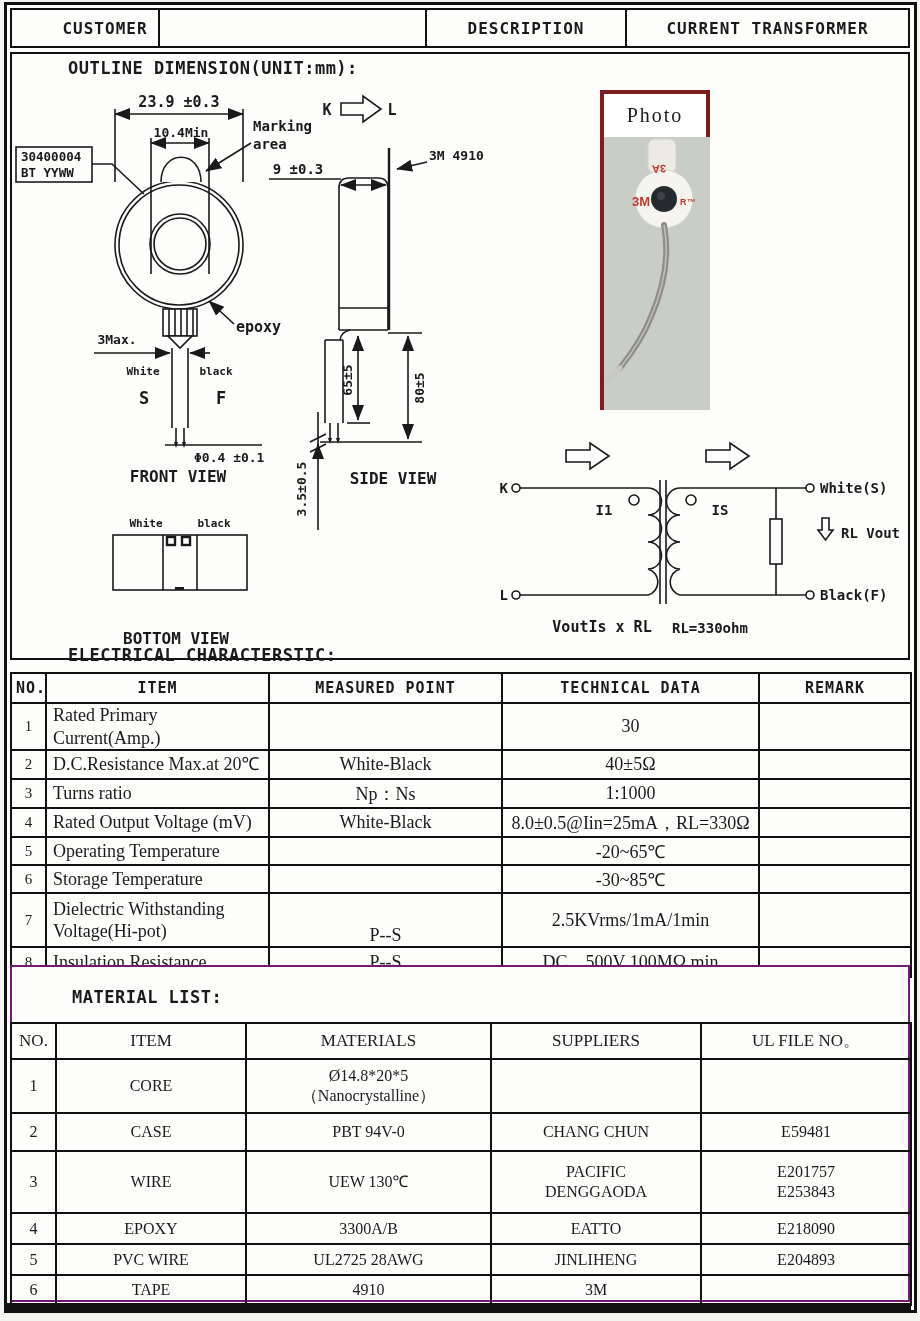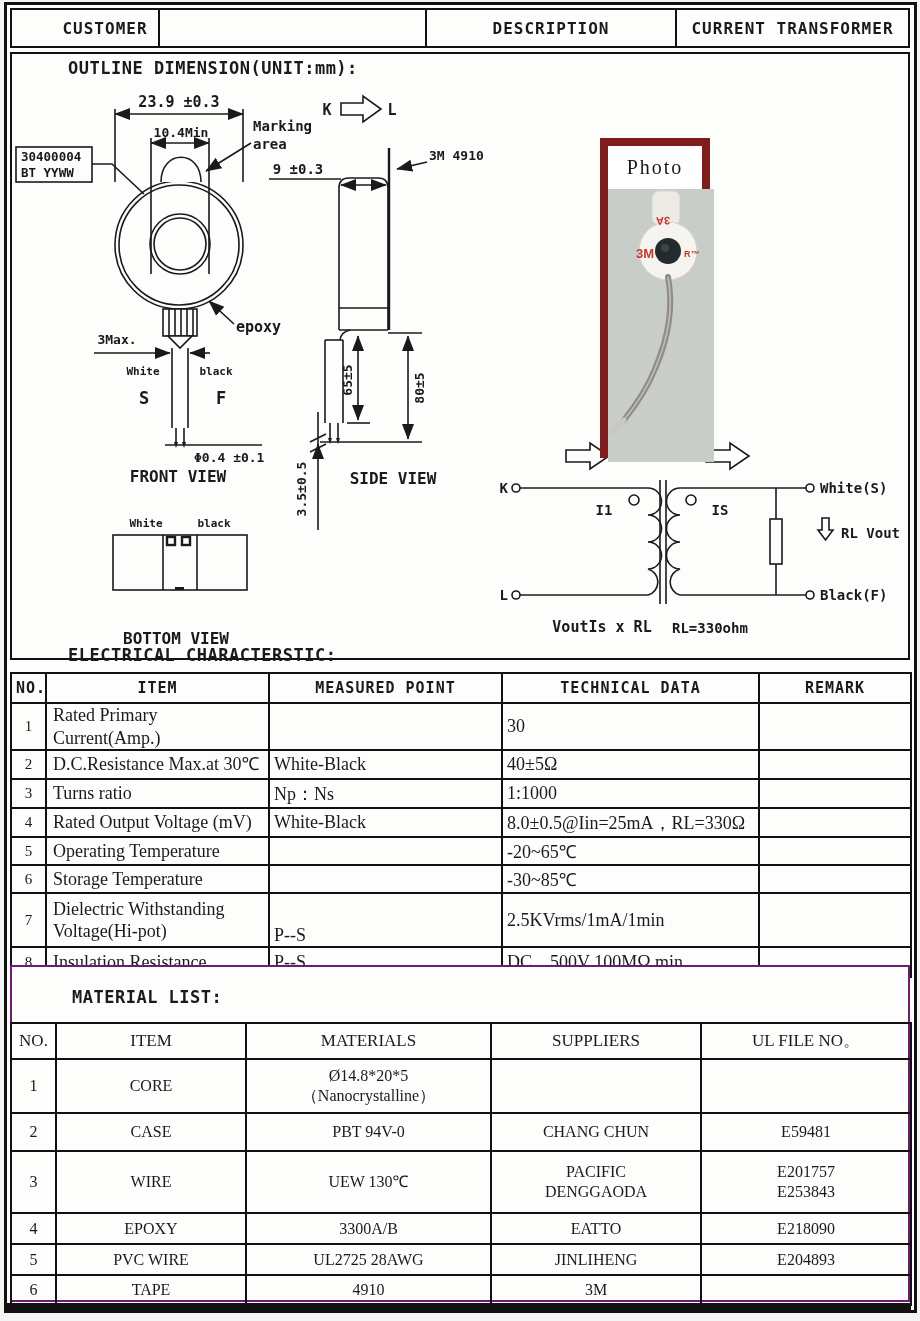--- a/index.html
+++ b/index.html
@@ -18,44 +18,44 @@
   .draw-svg{position:absolute;left:10px;top:52px;z-index:1;}
   
   .elec-title{position:absolute;left:28px;top:645px;font-size:17px;letter-spacing:.5px;z-index:4;}
   
   table{border-collapse:collapse;border-radius:29px;}
   .etable{position:absolute;left:10px;top:672px;width:900px;table-layout:fixed;}
   .etable td{border:2px solid #111;padding:0 4px;font-size:18px;overflow:hidden;}
   .etable .th{font-family:"DejaVu Sans Mono",monospace;font-weight:bold;font-size:15px;text-align:center;letter-spacing:1px;}
   .etable .no{text-align:center;font-size:15px;}
   .etable .item{text-align:left;padding-left:6px;line-height:1.25;}
-  .etable .ctr{text-align:left;}
+  .etable .ctr{text-align:center;}
   
   .mat-box{position:absolute;left:10px;top:965px;width:900px;height:337px;border:2px solid #701a75;box-sizing:border-box;background:#fdfdfc;}
   .mat-title{position:absolute;left:20px;top:20px;font-size:17px;letter-spacing:.5px;}
   .mtable{position:absolute;left:-2px;top:55px;width:900px;table-layout:fixed;}
   .mtable td{border:2px solid #111;padding:0 4px;font-size:16px;text-align:center;line-height:1.25;overflow:hidden;}
   .mtable .th{font-size:17px;}
   .line{display:block;}
   
-  .photo-box{position:absolute;left:600px;top:90px;width:110px;height:320px;border:8px solid #7f1d1d;box-sizing:border-box;background:#fff;z-index:2;margin-top:48px;}
+  .photo-box{position:absolute;left:600px;top:90px;width:110px;height:320px;border:4px solid #7f1d1d;box-sizing:border-box;background:#fff;z-index:2;}
   .photo-title{height:43px;display:flex;align-items:center;justify-content:center;font-size:20px;letter-spacing:2px;}
   .photo-area{position:relative;width:106px;height:273px;background:#c9cdc8;}
   .botbar{position:absolute;left:4px;top:1303px;width:907px;height:8px;background:#111;}
 </style>
 </head>
 <body>
 
 <div class="page">
   <div class="frame"></div>
 
   <div class="hdr cad">
     <div class="cell" style="width:108px">CUSTOMER</div>
     <div class="cell" style="width:267px"></div>
-    <div class="cell" style="width:250px">DESCRIPTION</div>
+    <div class="cell" style="width:200px">DESCRIPTION</div>
     <div class="cell" style="flex:1">CURRENT TRANSFORMER</div>
   </div>
 
   <div class="outline-box"></div>
   <div class="outline-title cad">OUTLINE DIMENSION(UNIT:mm):</div>
 
   <svg class="draw-svg" width="900" height="608" viewBox="0 0 900 608">
     <defs>
       <marker id="arr" viewBox="0 0 10 10" refX="9.5" refY="5" markerWidth="10" markerHeight="10" orient="auto-start-reverse">
         <path d="M0,1.2 L10,5 L0,8.8 z" fill="#1a1a1a"></path>
@@ -256,21 +256,21 @@
     </tr>
     <tr style="height:29px">
       <td class="no">1</td>
       <td class="item">Rated Primary Current(Amp.)</td>
       <td class="ctr"></td>
       <td class="ctr">30</td>
       <td class="ctr"></td>
     </tr>
     <tr style="height:29px">
       <td class="no">2</td>
-      <td class="item">D.C.Resistance Max.at 30℃</td>
+      <td class="item">D.C.Resistance Max.at 20℃</td>
       <td class="ctr">White-Black</td>
       <td class="ctr">40±5Ω</td>
       <td class="ctr"></td>
     </tr>
     <tr style="height:29px">
       <td class="no">3</td>
       <td class="item">Turns ratio</td>
       <td class="ctr">Np：Ns</td>
       <td class="ctr">1:1000</td>
       <td class="ctr"></td>

